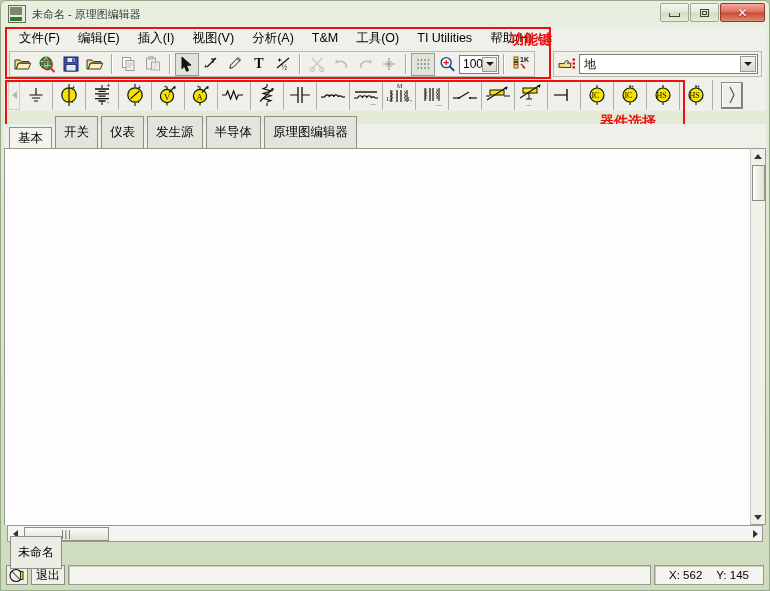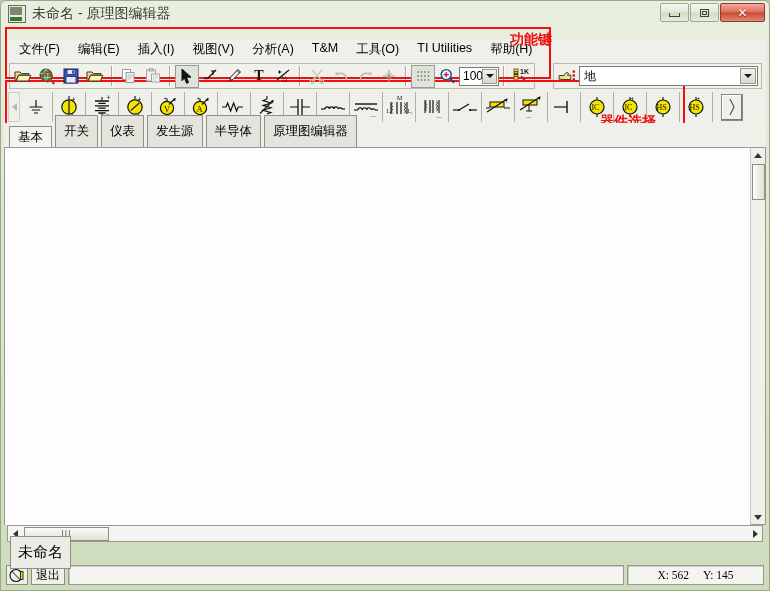--- a/index.html
+++ b/index.html
@@ -34,21 +34,21 @@
   }
   .title-icon::before{
     content:"";position:absolute;left:1px;top:1px;width:12px;height:8px;
     background:#7a8a6a;
   }
   .title-icon::after{
     content:"";position:absolute;left:1px;bottom:1px;width:12px;height:4px;
     background:#2f7a2f;
   }
   .title-text{
-    font-size:14px;color:#2b3a26;white-space:nowrap;
+    font-size:11px;color:#2b3a26;white-space:nowrap;
     text-shadow:0 1px 0 rgba(255,255,255,.8);
   }
   .winbtns{
     position:absolute;right:4px;top:2px;display:flex;gap:0;
   }
   .winbtn{
     width:29px;height:19px;
     margin-left:1px;
     border:1px solid #9aa894;
     border-radius:2px;
@@ -72,22 +72,22 @@
     position:absolute;color:#ee1111;font-size:14px;font-weight:bold;
     font-family:Liberation Sans, sans-serif;white-space:nowrap;
   }
 
   
   .client{
     flex:1;margin:0 3px 0 3px;position:relative;
     display:flex;flex-direction:column;min-height:0;
   }
   .menubar{
-    height:22px;flex:0 0 22px;display:flex;
-    background:#eff0e9;padding-left:6px;margin-top:12px;
+    height:22px;flex:0 0 22px;display:flex;align-items:center;
+    background:#eff0e9;padding-left:6px;
   }
   .menu-item{
     padding:2px 9px;font-size:12.5px;color:#000;white-space:nowrap;cursor:default;
   }
 
   .toolbar{
     height:30px;flex:0 0 30px;display:flex;align-items:center;
     background:#eff0e9;padding-left:5px;
   }
   .tbtn{
@@ -142,21 +142,21 @@
   .compbar-more{
     width:22px;height:27px;margin-left:8px;
     border:1px solid #888;background:#f0f0ea;
     display:flex;align-items:center;justify-content:center;box-sizing:border-box;
     box-shadow:inset -1px -1px 0 #7a7a72, inset 1px 1px 0 #fff;
   }
 
   
   .tabrow{
     height:24px;flex:0 0 24px;display:flex;align-items:flex-end;
-    background:#eff0e9;padding-left:5px;position:relative;
+    background:#eff0e9;padding-left:5px;position:relative;margin-top:13px;
   }
   .tab{
     height:32px;padding:0 8px;margin-right:3px;box-sizing:border-box;
     display:flex;align-items:center;font-size:12.5px;
     background:#e4e4dc;border:1px solid #8f8f88;border-bottom:none;
     border-radius:1px 1px 0 0;
   }
   .tab.active{background:#f4f4ee;height:21px;font-weight:normal;}
 
   
@@ -197,21 +197,21 @@
     font-size:9px;color:#555;letter-spacing:1px;
   }
   .hspace{flex:1;}
 
   
   .doctabs{
     height:20px;flex:0 0 20px;display:flex;align-items:center;
     padding-left:6px;background:transparent;
   }
   .doctab{
-    height:33px;padding:12px 7px;display:flex;align-items:center;font-size:15px;
+    height:33px;padding:12px 7px;display:flex;align-items:center;font-size:12px;
     background:#ecece4;border:1px solid #8f8f88;box-sizing:border-box;
   }
   
   .statusbar{
     height:26px;flex:0 0 26px;display:flex;align-items:center;
     padding:0 5px 2px 5px;gap:3px;
   }
   .status-icon{
     width:22px;height:20px;border:1px solid #8a8a82;background:#f0f0ea;
     display:flex;align-items:center;justify-content:center;box-sizing:border-box;
@@ -219,23 +219,23 @@
   .status-btn{
     height:20px;padding:0 4px;border:1px solid #8a8a82;background:#f0f0ea;
     display:flex;align-items:center;font-size:12px;box-sizing:border-box;
   }
   .status-field{
     flex:1;height:20px;border:1px solid #9a9a92;background:#f4f4f0;
     box-sizing:border-box;
     box-shadow:inset 1px 1px 0 #c9c9c1;
   }
   .status-coords{
-    width:137px;height:20px;border:1px solid #9a9a92;background:#f4f4f0;
+    width:110px;height:20px;border:1px solid #9a9a92;background:#f4f4f0;
     box-sizing:border-box;display:flex;align-items:center;justify-content:center;
-    font-family:Liberation Serif, serif;font-size:11.5px;
+    font-family:Liberation Sans, sans-serif;font-size:11.5px;
     box-shadow:inset 1px 1px 0 #c9c9c1;
     gap:14px;
   }
   svg{display:block;}
 </style>
 </head>
 <body>
 
 <div class="window">
 

